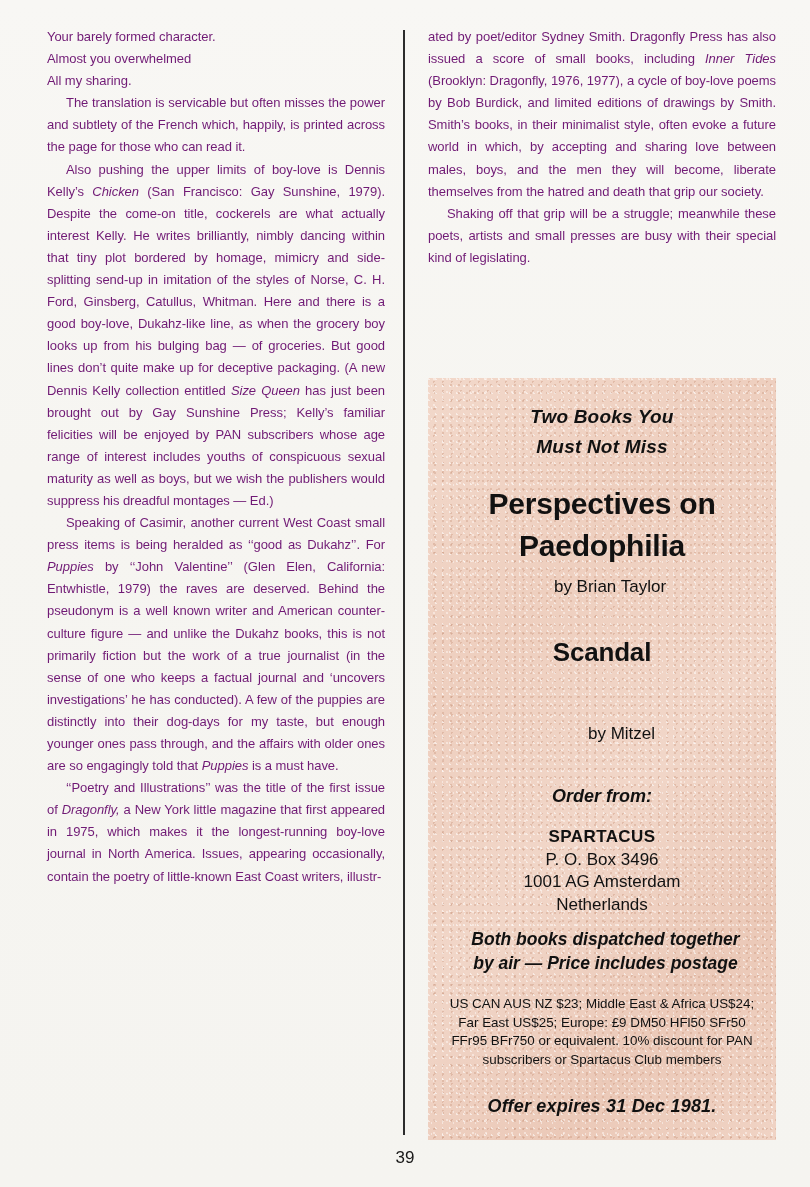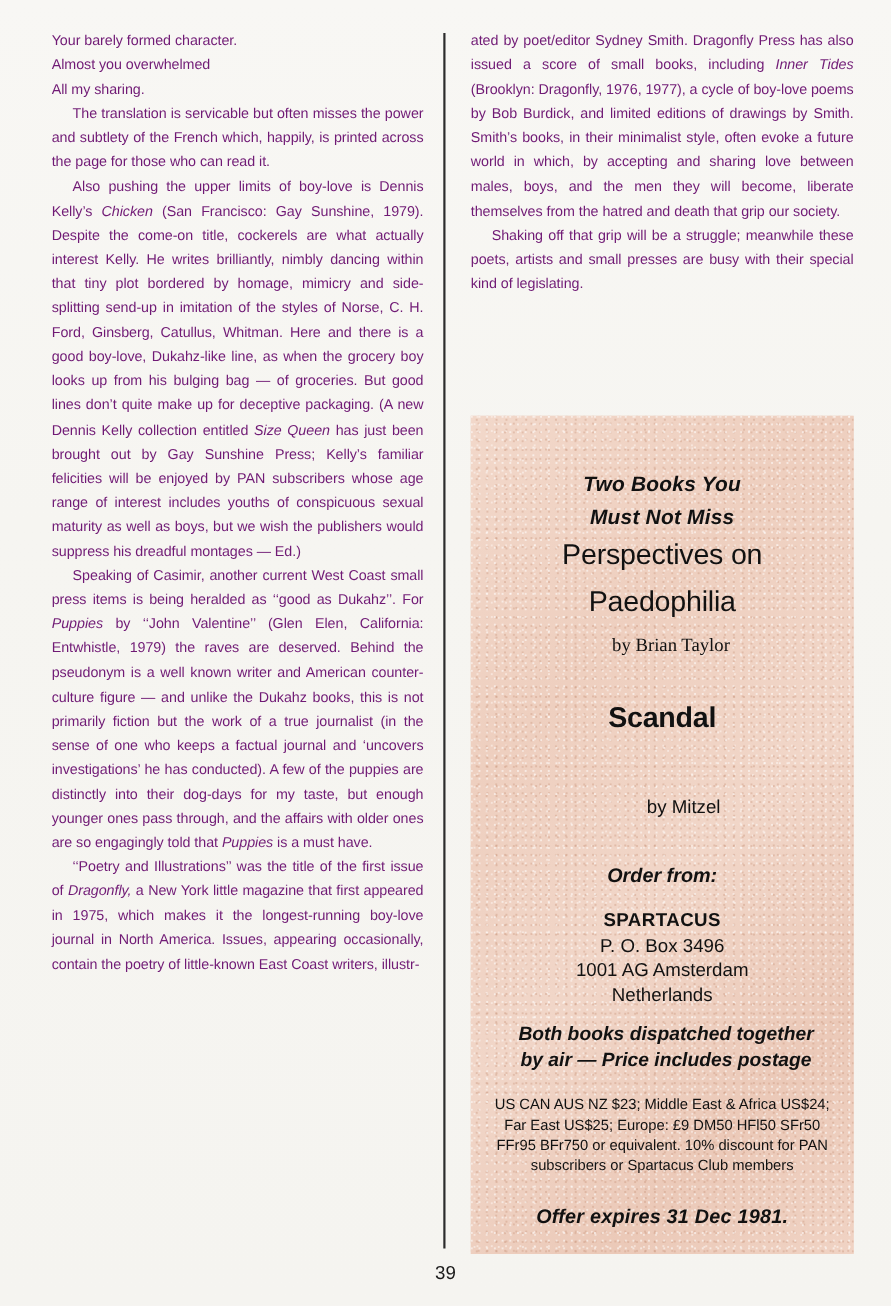--- a/index.html
+++ b/index.html
@@ -97,40 +97,38 @@
 
   .ad-kicker {
     position: absolute;
     left: 0; right: 0;
     top: 24px;
     font-size: 19px;
     font-style: italic;
     font-weight: bold;
     line-height: 30px;
     letter-spacing: 0.2px;
-    margin-top: 24px;
   }
 
   .ad-title1 {
     position: absolute;
     left: 0; right: 0;
     top: 105px;
-    font-size: 26px;
-    font-weight: normal;
+    font-size: 30px;
+    font-weight: bold;
     line-height: 42px;
     letter-spacing: -0.2px;
   }
 
   .ad-author1 {
     position: absolute;
     left: 16px; right: 0;
     top: 198px;
     font-size: 17px;
     line-height: 22px;
-    font-family: Liberation Serif, serif;
   }
 
   .ad-title2 {
     position: absolute;
     left: 0; right: 0;
     top: 253px;
     font-size: 26px;
     font-weight: bold;
     line-height: 42px;
     letter-spacing: -0.2px;

